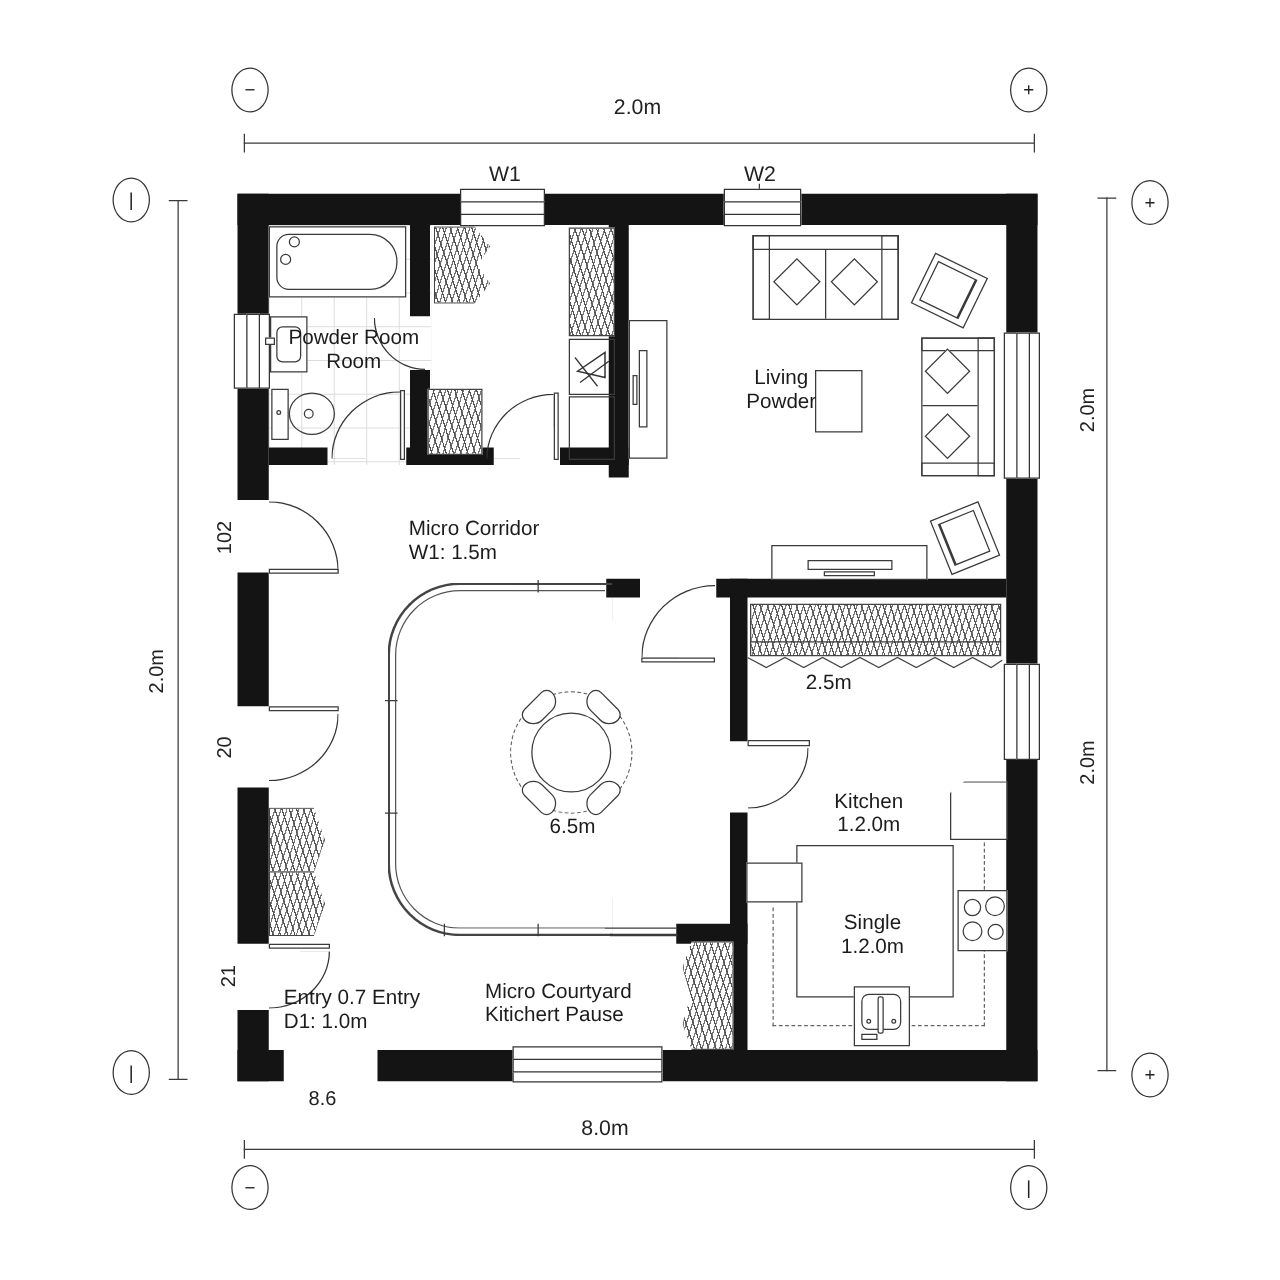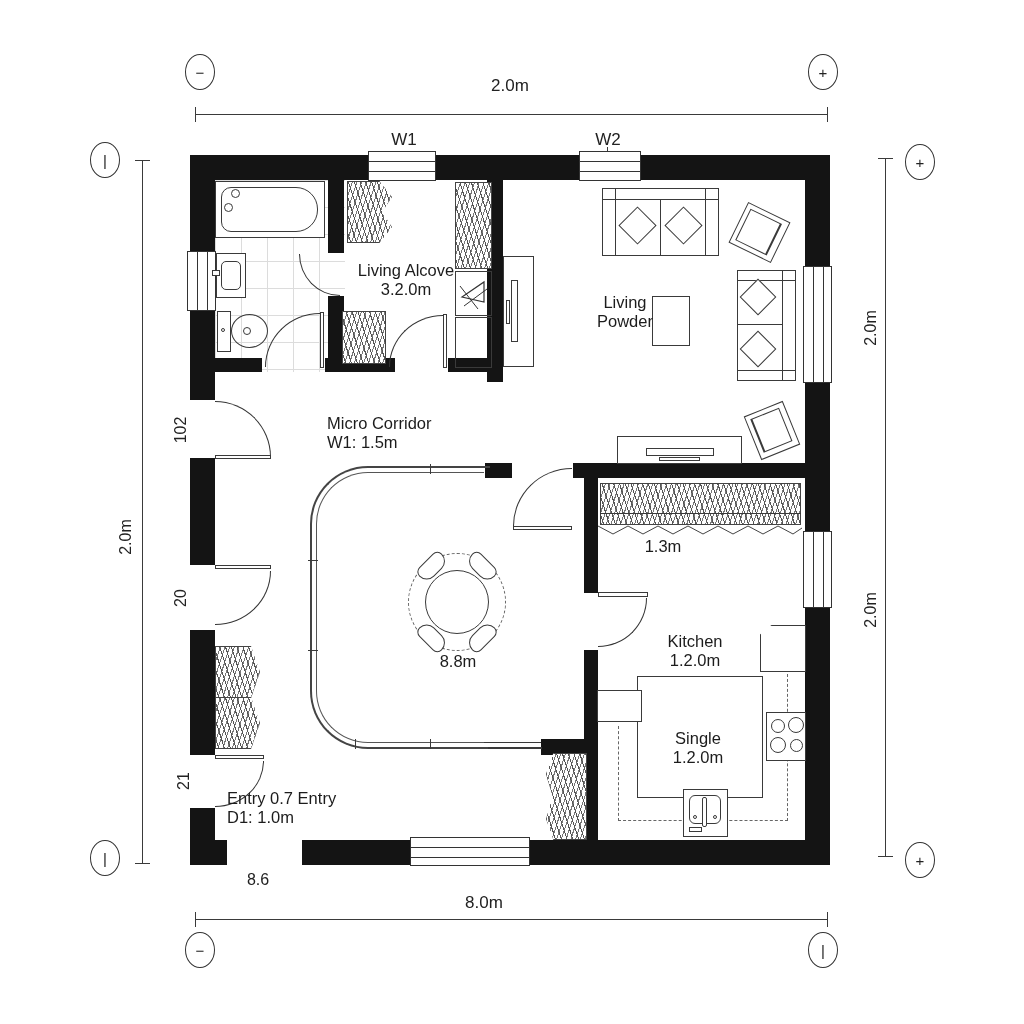--- a/index.html
+++ b/index.html
@@ -258,40 +258,44 @@
   <div class="bt circle" style="left:713px;top:815px;width:4px;height:4px"></div>
   <div class="b" style="left:689px;top:827px;width:13px;height:5px"></div>
 
   <div class="hatchnb" style="left:215px;top:646px;width:43px;height:50px;border:1px solid #444;
        clip-path:polygon(0 0,80% 0,100% 50%,80% 100%,0 100%)"></div>
   <div class="hatchnb" style="left:215px;top:697px;width:43px;height:50px;border:1px solid #444;
        clip-path:polygon(0 0,80% 0,100% 50%,80% 100%,0 100%)"></div>
   <div class="hatchnb" style="left:546px;top:753px;width:39px;height:85px;border:1px solid #444;
        clip-path:polygon(100% 0,100% 100%,18% 100%,0 76%,16% 50%,0 24%,18% 0)"></div>
 
-  <div class="txt" style="left:336px;top:261px;width:140px">
-    <div>Living Alcove</div>
-    <div>3.2.0m</div>
+  <div class="txt" style="left:213px;top:261px;width:140px">
+    <div>Powder Room</div>
+    <div>Room</div>
   </div>
   <div class="txt" style="left:586px;top:293px;width:78px">
     <div>Living</div>
     <div>Powder</div>
   </div>
   <div class="txtl" style="left:327px;top:414px">
     <div>Micro Corridor</div>
     <div>W1: 1.5m</div>
   </div>
-  <div class="txt" style="left:627px;top:537px;width:72px">1.3m</div>
-  <div class="txt" style="left:422px;top:652px;width:72px">8.8m</div>
+  <div class="txt" style="left:627px;top:537px;width:72px">2.5m</div>
+  <div class="txt" style="left:422px;top:652px;width:72px">6.5m</div>
   <div class="txt" style="left:649px;top:632px;width:92px">
     <div>Kitchen</div>
     <div>1.2.0m</div>
   </div>
   <div class="txt" style="left:652px;top:729px;width:92px">
     <div>Single</div>
     <div>1.2.0m</div>
   </div>
   <div class="txtl" style="left:227px;top:789px">
     <div>Entry 0.7 Entry</div>
     <div>D1: 1.0m</div>
   </div>
+  <div class="txtl" style="left:388px;top:784px">
+    <div>Micro Courtyard</div>
+    <div>Kitichert Pause</div>
+  </div>
 
 </div>
 
 </body></html>

